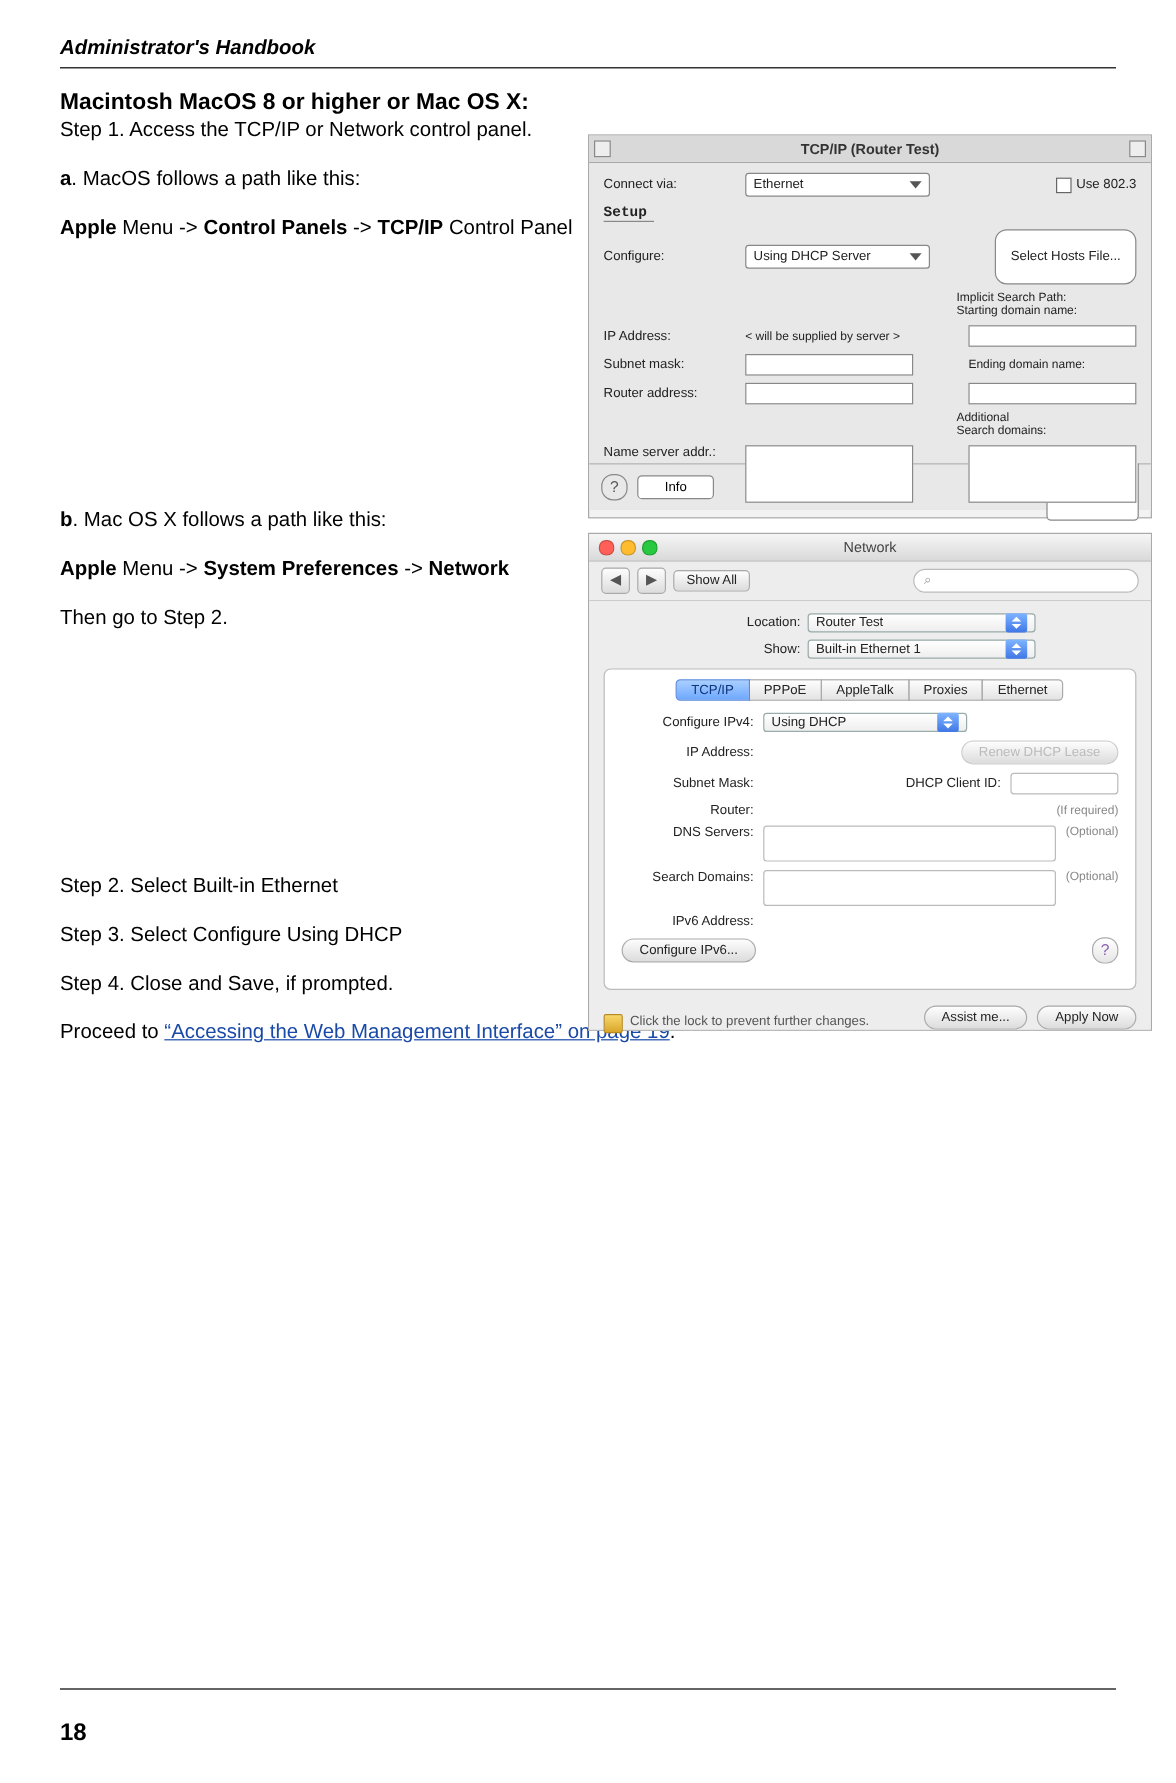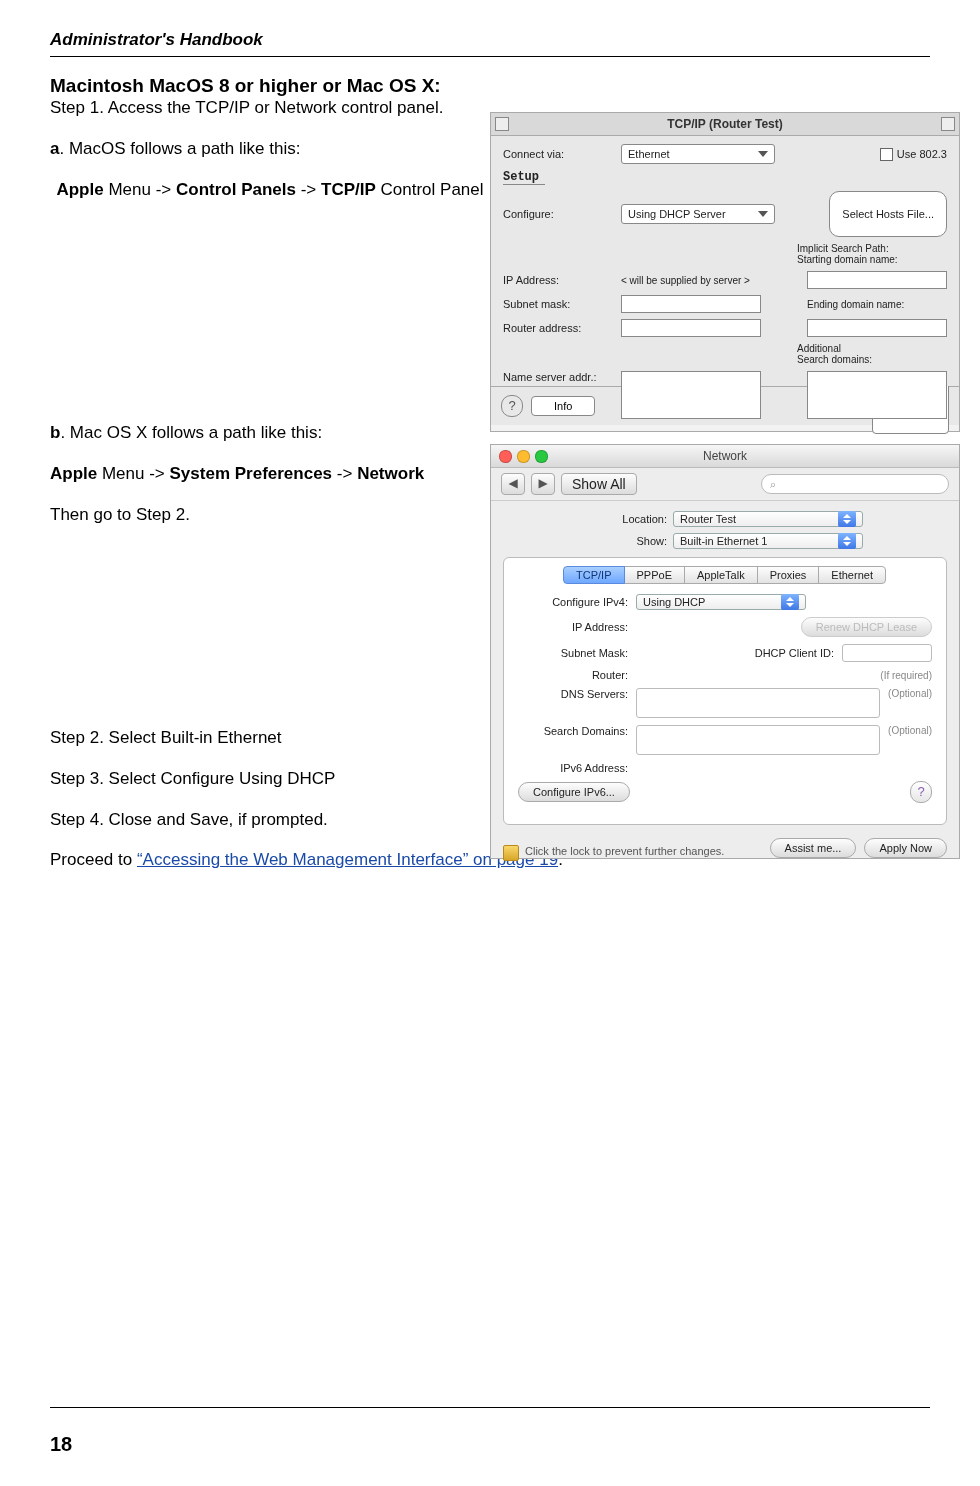--- a/index.html
+++ b/index.html
@@ -36,21 +36,21 @@
   .m9-setup{font-family:"Courier New",monospace;font-weight:bold;font-size:12px;border-bottom:1px solid #888;display:inline-block;padding-right:6px;margin-bottom:6px;}
 
   
   .mx{font-family:"Lucida Grande",Helvetica,sans-serif;font-size:11px;color:#222;}
   .mx-title{height:22px;background:linear-gradient(#f6f6f6,#d9d9d9);border-bottom:1px solid #bbb;text-align:center;line-height:22px;font-size:12px;position:relative;color:#444;}
   .mx-traffic{position:absolute;left:8px;top:5px;display:flex;gap:5px;}
   .mx-ball{width:11px;height:11px;border-radius:6px;border:1px solid rgba(0,0,0,.2);}
   .mx-red{background:#ff5f57;} .mx-yel{background:#febc2e;} .mx-grn{background:#28c840;}
   .mx-toolbar{height:32px;background:#ededed;border-bottom:1px solid #ccc;display:flex;align-items:center;padding:0 10px;gap:6px;}
   .mx-nav{background:linear-gradient(#fdfdfd,#dcdcdc);border:1px solid #aaa;border-radius:4px;width:22px;height:20px;text-align:center;line-height:18px;font-size:12px;color:#555;}
-  .mx-showall{background:linear-gradient(#fdfdfd,#dcdcdc);border:1px solid #aaa;border-radius:4px;padding:2px 10px;font-size:14px;}
+  .mx-showall{background:linear-gradient(#fdfdfd,#dcdcdc);border:1px solid #aaa;border-radius:4px;padding:2px 10px;font-size:11px;}
   .mx-search{margin-left:auto;background:#fff;border:1px solid #bbb;border-radius:10px;width:170px;height:18px;display:flex;align-items:center;padding:0 8px;color:#999;}
   .mx-body{background:#ededed;padding:10px 12px 12px 12px;box-sizing:border-box;height:357px;position:relative;}
   .mx-selrow{display:flex;align-items:center;justify-content:center;gap:6px;margin-bottom:6px;}
   .mx-selrow .lbl{text-align:right;}
   .mx-pop{background:linear-gradient(#fff,#eee);border:1px solid #9aa;border-radius:3px;height:16px;display:flex;align-items:center;justify-content:space-between;padding:0 6px;min-width:190px;box-sizing:border-box;}
   .mx-pop .cap{background:linear-gradient(#7fb4ff,#3f77e6);width:18px;height:16px;border-radius:2px;margin-left:6px;display:flex;flex-direction:column;align-items:center;justify-content:center;}
   .mx-pop .cap div{width:0;height:0;border-left:4px solid transparent;border-right:4px solid transparent;}
   .mx-pop .cap .u{border-bottom:4px solid #fff;margin-bottom:2px;}
   .mx-pop .cap .d{border-top:4px solid #fff;}
   .mx-panel{background:#fff;border:1px solid #bbb;border-radius:6px;padding:10px 14px 14px 14px;margin-top:8px;position:relative;}
@@ -79,21 +79,21 @@
   <hr class="hr">
 
   <div>
     <span class="heading">Macintosh MacOS 8 or higher or Mac OS X:</span>
   </div>
   <div class="body">Step 1. Access the TCP/IP or Network control panel.</div>
 
   <div class="body sp">
     <b>a</b><span>. MacOS follows a path like this:</span>
   </div>
-  <div class="body sp" style="max-width:440px;text-align:center;">
+  <div class="body sp" style="max-width:440px;">
     <b>Apple</b><span> Menu -&gt; </span><b>Control Panels</b><span> -&gt; </span><b>TCP/IP</b><span> Control Panel</span>
   </div>
 
   <div style="height:220px;"></div>
 
   <div class="body">
     <b>b</b><span>. Mac OS X follows a path like this:</span>
   </div>
   <div class="body sp">
     <b>Apple</b><span> Menu -&gt; </span><b>System Preferences</b><span> -&gt; </span><b>Network</b>

